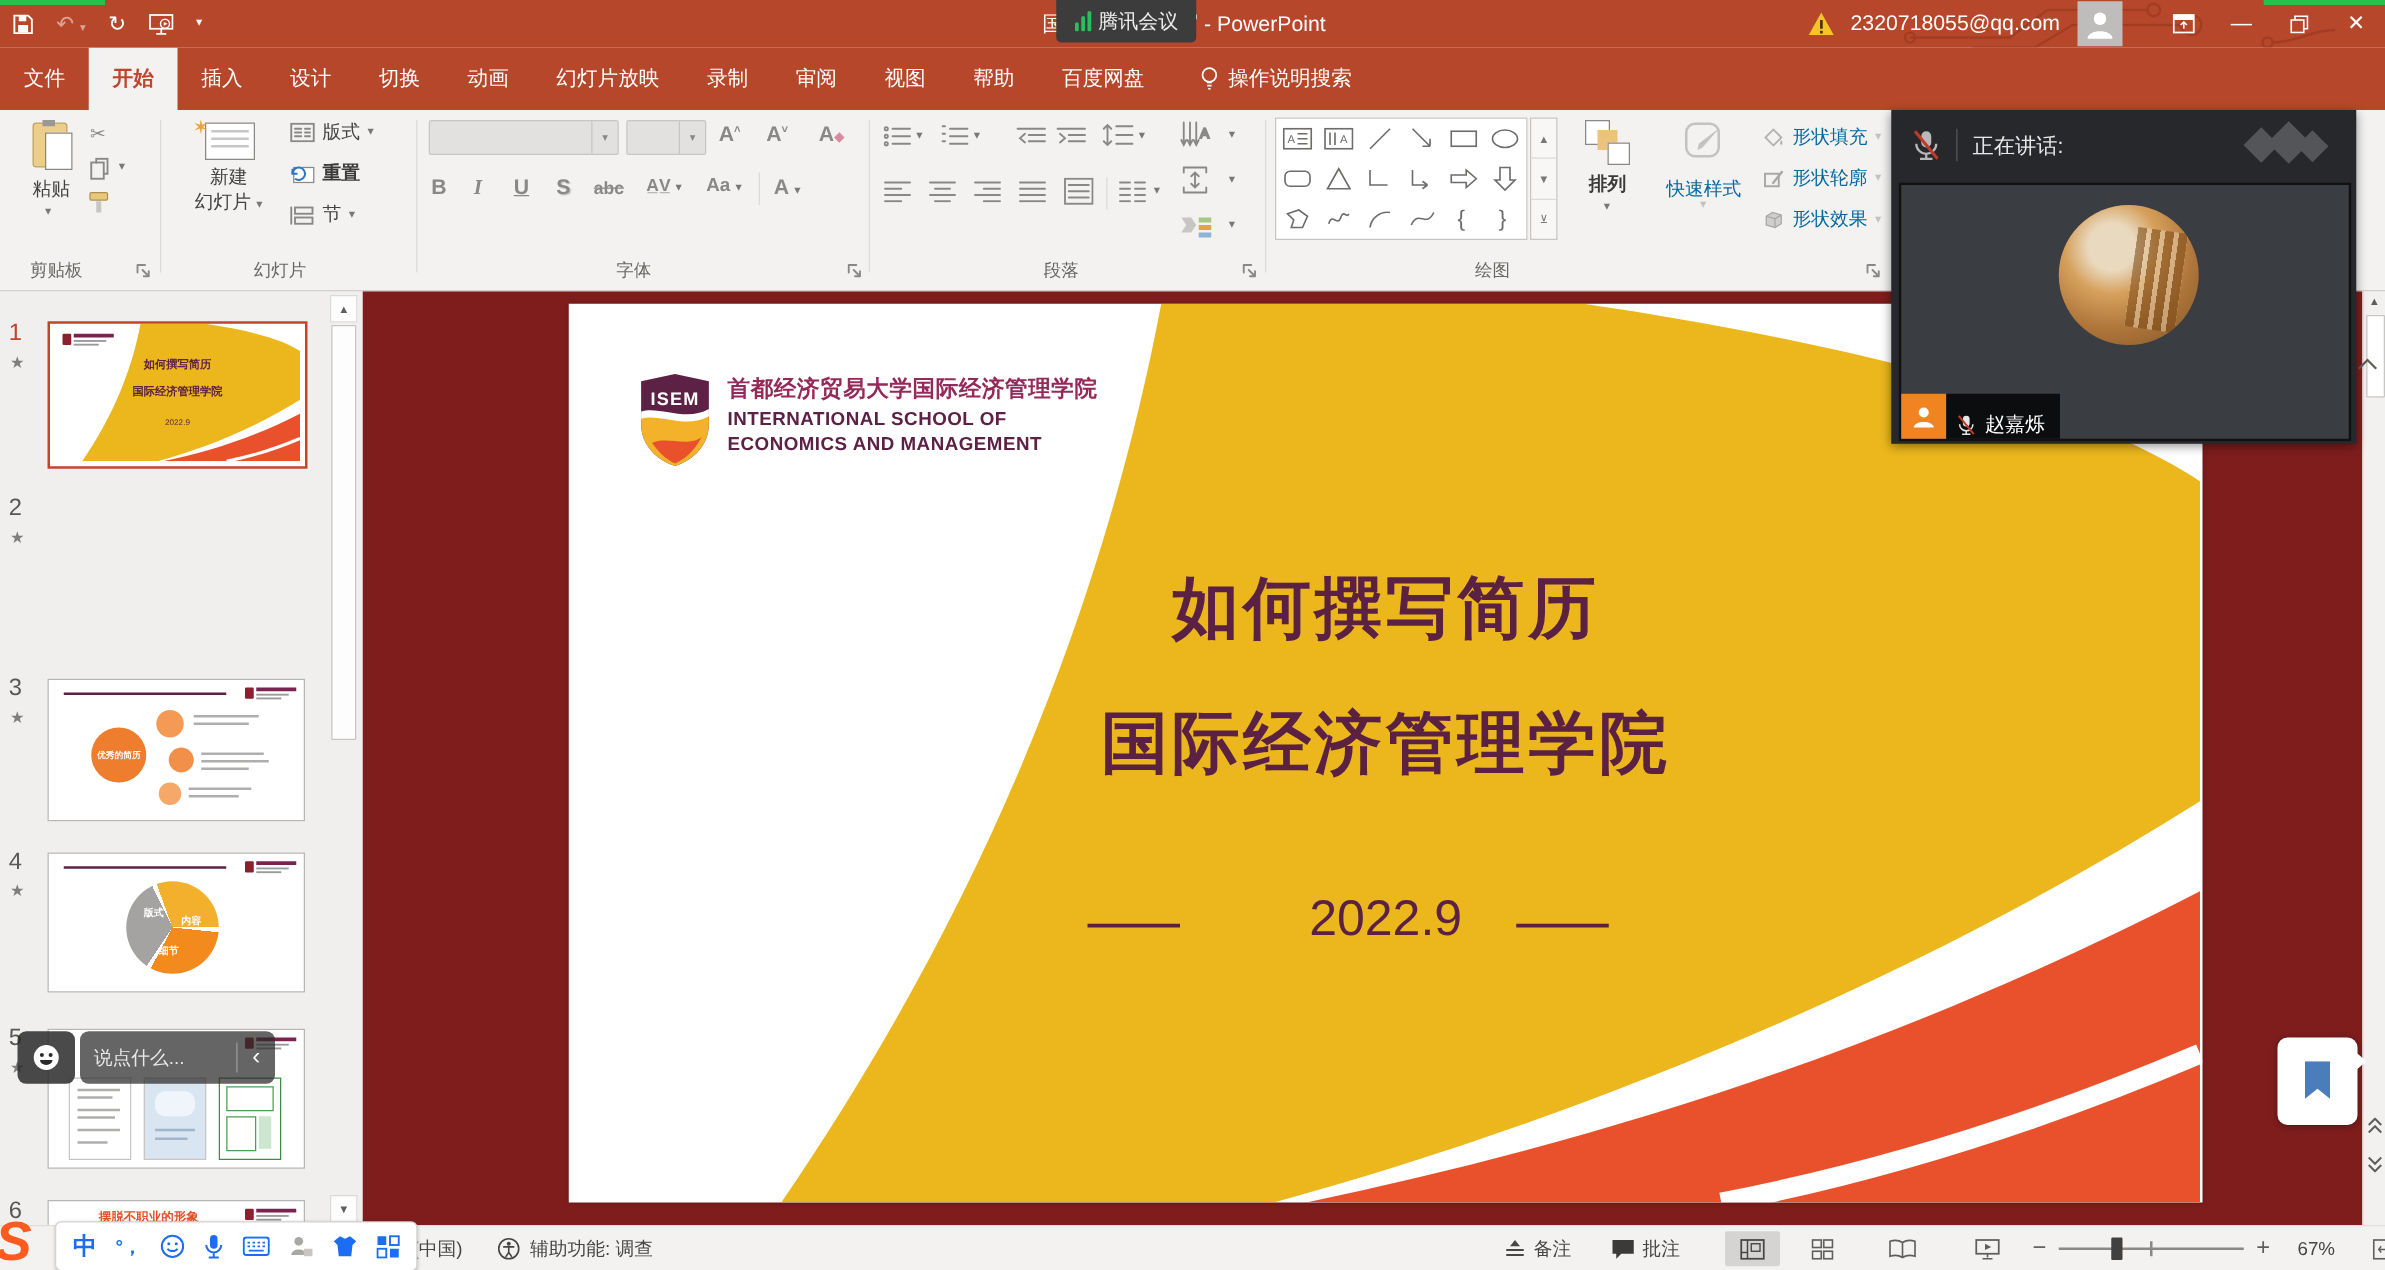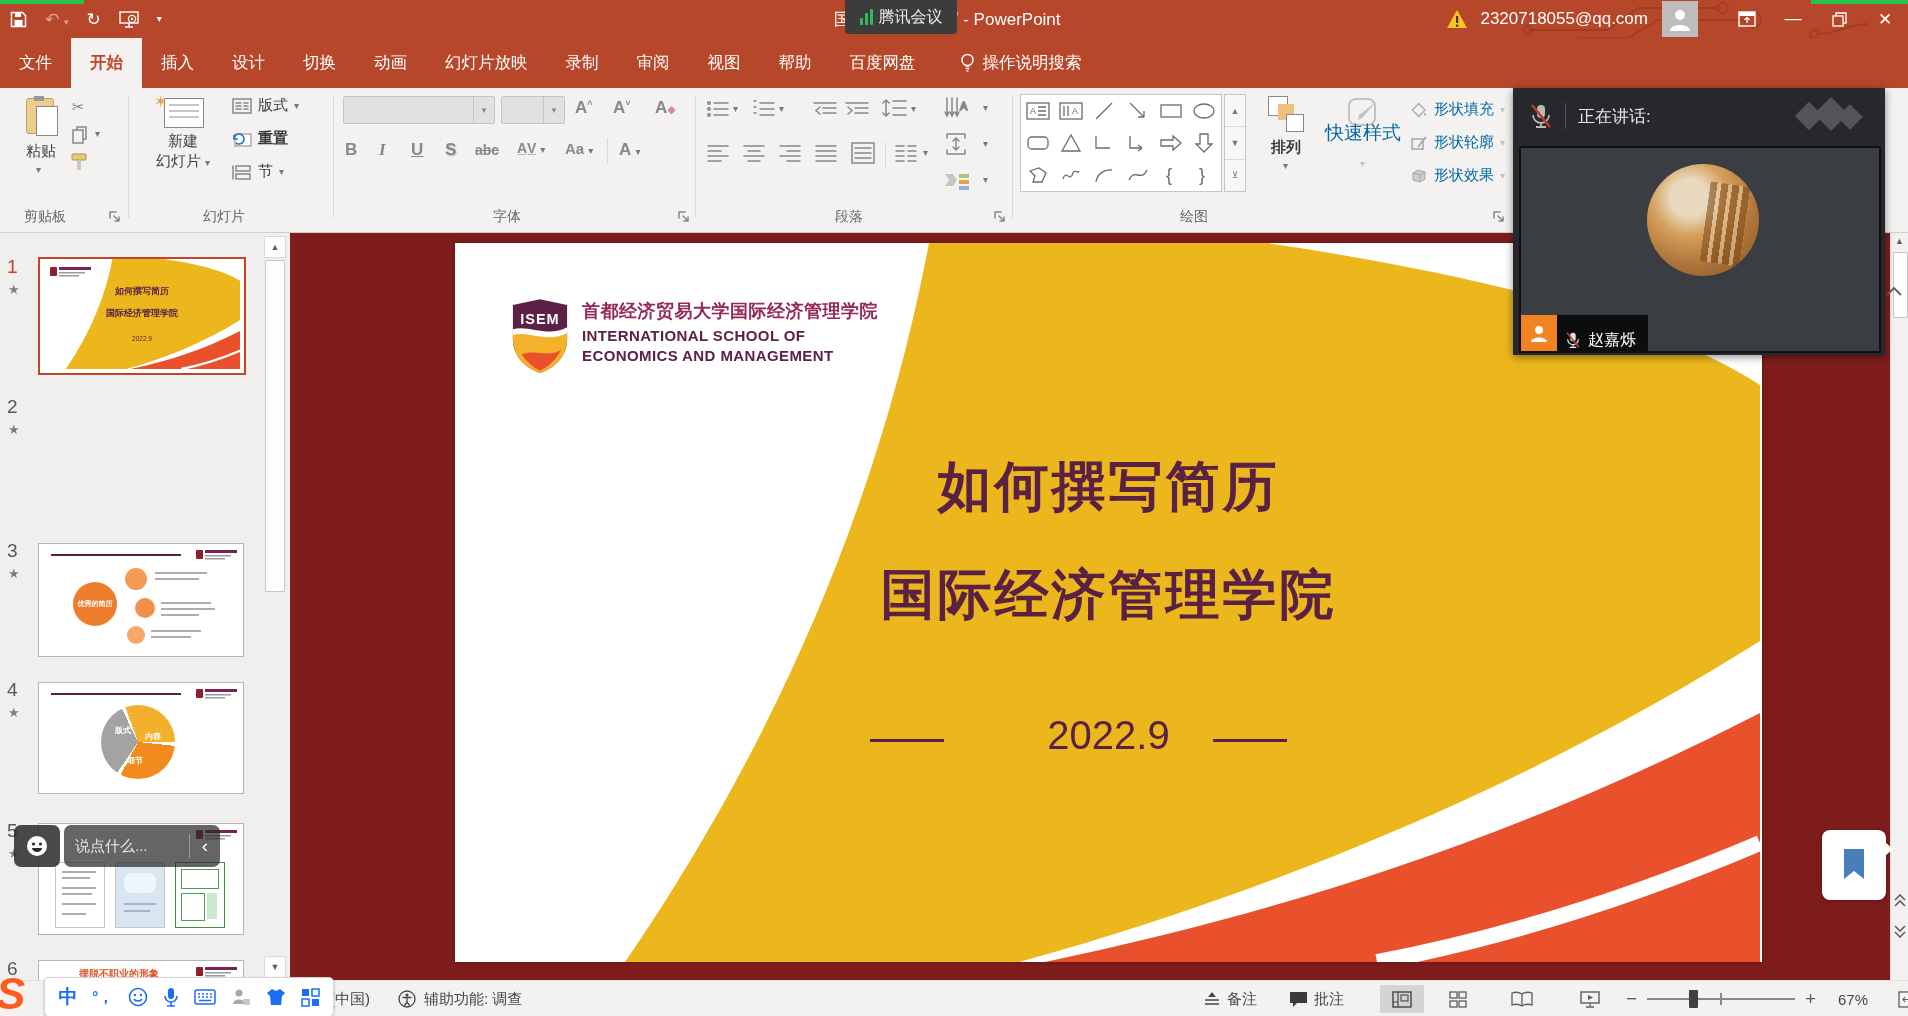--- a/index.html
+++ b/index.html
@@ -473,21 +473,21 @@
         <div class="abs" style="left:22px;top:8px;width:16px;height:16px;background:#EDC27A"></div>
         <div class="abs" style="left:30px;top:18px;width:16px;height:16px;background:#fff;border:1.5px solid #8A8886"></div>
         <div class="abs rtext" style="left:0;top:42px;width:60px;font-weight:bold;color:#3B3A39">排列</div>
         <div class="abs dd" style="left:27px;top:64px">▾</div>
       </div>
       <div class="abs" style="left:312px;top:8px;width:78px;text-align:center">
         <svg width="34" height="34" viewBox="0 0 34 34">
           <rect x="3" y="3" width="26" height="26" rx="7" fill="none" stroke="#C4C2C0" stroke-width="2"></rect>
           <path d="M30,6 L16,22 l-4,2 l1,-5 Z" fill="#C4C2C0"></path>
           </svg>
-        <div class="abs rgray" style="left:0;top:24px;width:78px;font-size:19px">快速样式</div>
+        <div class="abs rgray" style="left:0;top:46px;width:78px;font-size:15px">快速样式</div>
         <div class="abs dd" style="left:36px;top:62px;color:#C4C2C0">▾</div>
       </div>
       <div class="abs" style="left:398px;top:12px;display:flex;align-items:center;gap:6px">
         <svg width="18" height="16" viewBox="0 0 18 16">
             <rect x="4" y="3" width="9" height="9" transform="rotate(45 8 8)" fill="none" stroke="#B4B2B0" stroke-width="1.5"></rect>
             <path d="M15,10 q2,3 0,4 q-2,-1 0,-4" fill="#B4B2B0"></path>
           </svg>
         <span class="rtext rgray">形状填充</span>
           <span class="dd" style="color:#C4C2C0">▾</span>
       </div>

